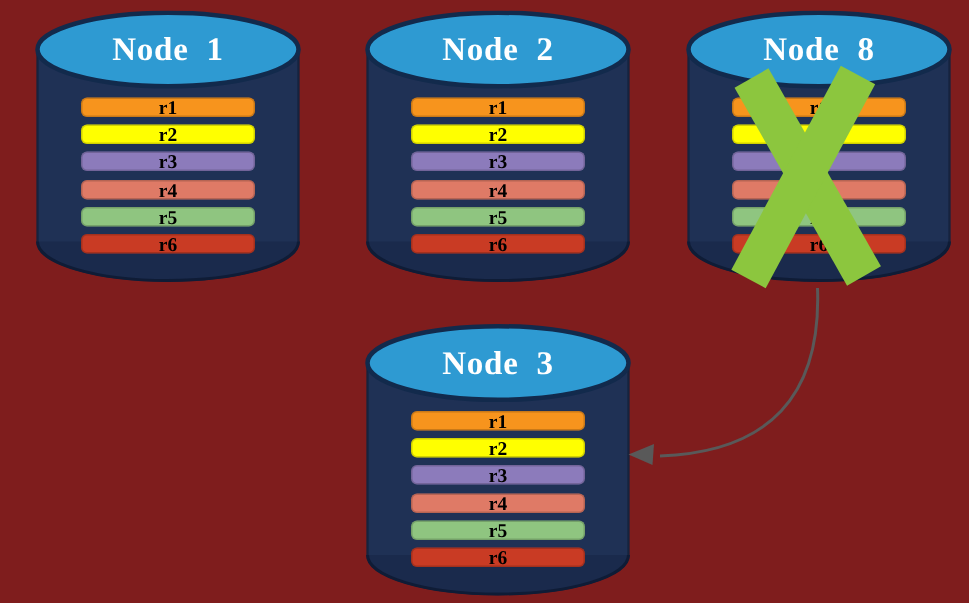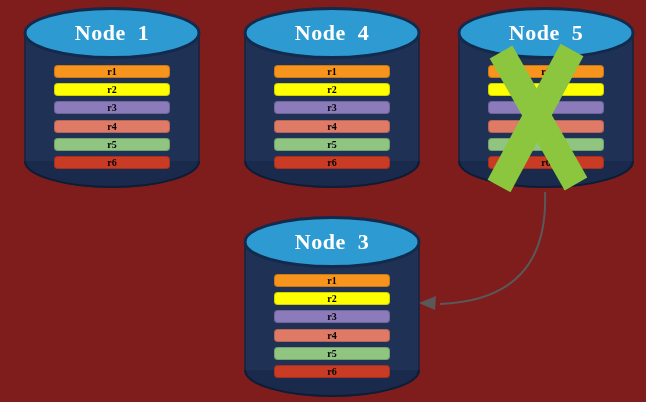--- a/index.html
+++ b/index.html
@@ -14,21 +14,21 @@
   .node-4 { left:242px; top:216px; }
   .cyl { position:absolute; left:0; top:0; width:180px; height:186px; }
   .node-title {
     position:absolute; top:13px; left:0; right:0; height:26px; line-height:26px;
     text-align:center; font-weight:bold; font-size:22px; color:#FFFFFF;
     word-spacing:6px; letter-spacing:0.5px;
   }
   .rows { position:absolute; top:58px; left:32px; width:116px; }
   .row {
     height:13px; line-height:13px; margin-bottom:5.2px; border-radius:4px;
-    text-align:center; font-size:10px; font-weight:bold; color:#000;
+    text-align:center; font-size:13px; font-weight:bold; color:#000;
     box-shadow: inset 0 0 0 1px rgba(0,0,0,0.18);
   }
   .overlay { position:absolute; left:0; top:0; width:646px; height:402px; pointer-events:none; }
 </style>
 </head>
 <body>
 
 <div class="canvas">
 
   <div class="node node-1">
@@ -49,39 +49,39 @@
     </div>
   </div>
 
   <div class="node node-2">
     <svg class="cyl" viewBox="0 0 180 186">
       <path d="M3,27 L177,27 L177,154 A87,26 0 0 1 3,154 Z" stroke="#16233E" stroke-width="1.5" fill="#1F3155"></path>
       <path d="M3,154 A87,26 0 0 0 177,154 Z" fill="#1A2A4C"></path>
       <path d="M3,154 A87,26 0 0 0 177,154" fill="none" stroke="#0F1C36" stroke-width="2"></path>
       <ellipse cx="90" cy="26" rx="87" ry="24.5" stroke="#122A4C" stroke-width="3" fill="#2E9AD2"></ellipse>
     </svg>
-    <div class="node-title">Node 4</div>
+    <div class="node-title">Node 2</div>
     <div class="rows">
       <div class="row" style="background: rgb(247, 148, 29);">r1</div>
       <div class="row" style="background: rgb(255, 255, 0);">r2</div>
       <div class="row" style="background: rgb(140, 123, 187);">r3</div>
       <div class="row" style="background: rgb(223, 122, 102);">r4</div>
       <div class="row" style="background: rgb(143, 197, 128);">r5</div>
       <div class="row" style="background: rgb(201, 59, 36);">r6</div>
     </div>
   </div>
 
   <div class="node node-3">
     <svg class="cyl" viewBox="0 0 180 186">
       <path d="M3,27 L177,27 L177,154 A87,26 0 0 1 3,154 Z" stroke="#16233E" stroke-width="1.5" fill="#1F3155"></path>
       <path d="M3,154 A87,26 0 0 0 177,154 Z" fill="#1A2A4C"></path>
       <path d="M3,154 A87,26 0 0 0 177,154" fill="none" stroke="#0F1C36" stroke-width="2"></path>
       <ellipse cx="90" cy="26" rx="87" ry="24.5" stroke="#122A4C" stroke-width="3" fill="#2E9AD2"></ellipse>
     </svg>
-    <div class="node-title">Node 5</div>
+    <div class="node-title">Node 8</div>
     <div class="rows">
       <div class="row" style="background: rgb(247, 148, 29);">r1</div>
       <div class="row" style="background: rgb(255, 255, 0);">r2</div>
       <div class="row" style="background: rgb(140, 123, 187);">r3</div>
       <div class="row" style="background: rgb(223, 122, 102);">r4</div>
       <div class="row" style="background: rgb(143, 197, 128);">r5</div>
       <div class="row" style="background: rgb(201, 59, 36);">r6</div>
     </div>
   </div>
 

